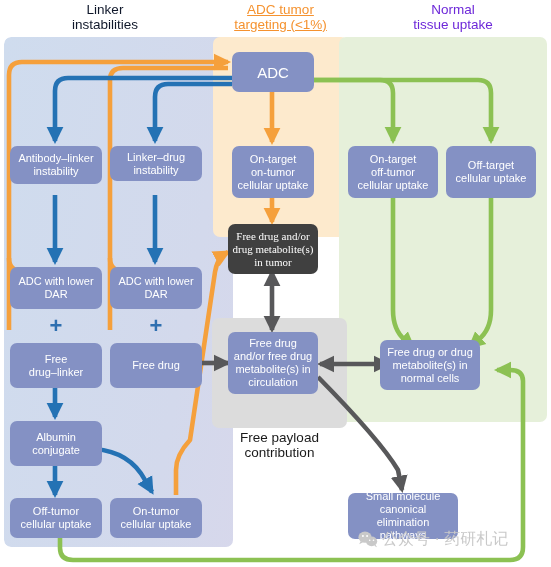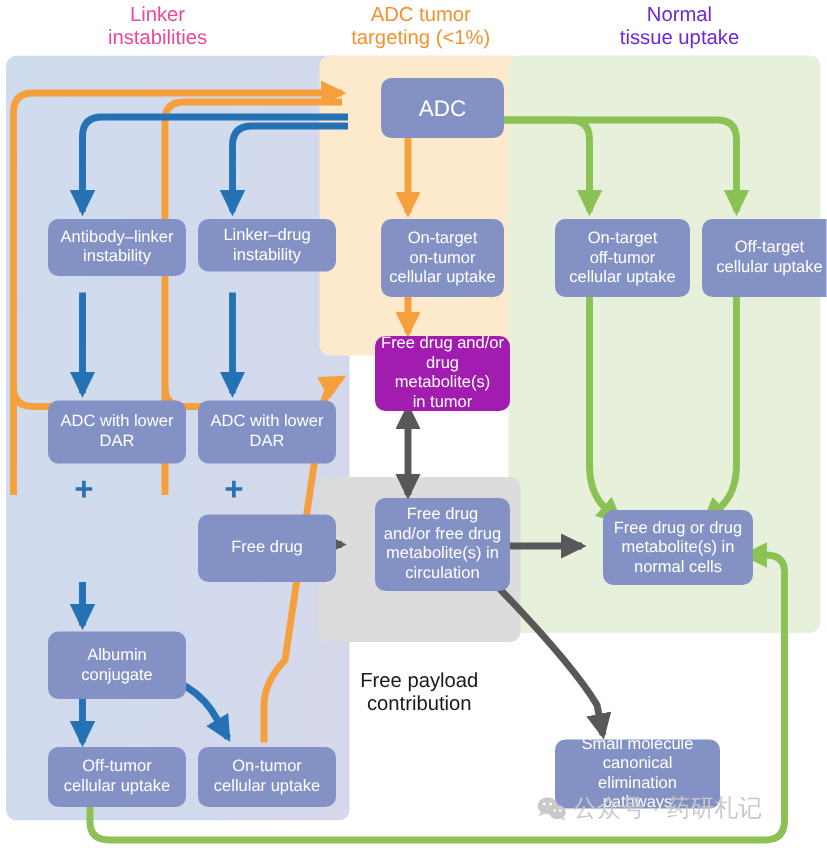--- a/index.html
+++ b/index.html
@@ -29,35 +29,35 @@
   #panel-payload{
     left:212px;top:318px;width:135px;height:110px;
     background:#dcdcdc;
   }
 
   
   .col-header{
     position:absolute;text-align:center;font-size:13.5px;line-height:15px;
     font-weight:400;
   }
-  #hdr-linker{left:30px;top:2px;width:150px;color:#ec4899;}
-  #hdr-tumor{left:198px;top:2px;width:165px;color:#f5922f;}
+  #hdr-linker{left:30px;top:2px;width:150px;color:#0f172a;}
+  #hdr-tumor{left:198px;top:2px;width:165px;color:#f5922f;text-decoration:underline;}
   #hdr-normal{left:378px;top:2px;width:150px;color:#6d28d9;}
 
   
   #arrows{position:absolute;left:0;top:0;width:551px;height:567px;}
 
   
   .node{
     position:absolute;box-sizing:border-box;
     background:#8491c4;color:#ffffff;border-radius:7px;
     display:flex;align-items:center;justify-content:center;text-align:center;
-    font-size:11px;line-height:13px;padding:3px 4px;margin-left:22px;
+    font-size:11px;line-height:13px;padding:3px 4px;
   }
-  .node.teal{background:#a21caf;}
+  .node.teal{background:#404040;font-family:Liberation Serif, serif;}
   .node.big{font-size:15px;}
 
   .plus{
     position:absolute;color:#2e6fb0;font-size:22px;font-weight:bold;
     text-align:center;line-height:1;
   }
 
   .free-label{
     position:absolute;text-align:center;color:#1a1a1a;
     font-size:13.5px;line-height:15px;
@@ -144,41 +144,42 @@
 
   <div class="node" style="left:10px;top:146px;width:92px;height:38px;">Antibody–linker<br>instability</div>
   <div class="node" style="left:110px;top:146px;width:92px;height:35px;">Linker–drug<br>instability</div>
 
   <div class="node" style="left:10px;top:267px;width:92px;height:42px;">ADC with lower<br>DAR</div>
   <div class="node" style="left:110px;top:267px;width:92px;height:42px;">ADC with lower<br>DAR</div>
 
   <div class="plus" style="left:10px;top:315px;width:92px;">+</div>
   <div class="plus" style="left:110px;top:315px;width:92px;">+</div>
 
+  <div class="node" style="left:10px;top:343px;width:92px;height:45px;">Free<br>drug–linker</div>
   <div class="node" style="left:110px;top:343px;width:92px;height:45px;">Free drug</div>
 
   <div class="node" style="left:10px;top:421px;width:92px;height:45px;">Albumin<br>conjugate</div>
 
   <div class="node" style="left:10px;top:498px;width:92px;height:40px;">Off-tumor<br>cellular uptake</div>
   <div class="node" style="left:110px;top:498px;width:92px;height:40px;">On-tumor<br>cellular uptake</div>
 
   <div class="node" style="left:232px;top:146px;width:82px;height:52px;">On-target<br>on-tumor<br>cellular uptake</div>
 
   <div class="node teal" style="left:228px;top:224px;width:90px;height:50px;">Free drug and/or<br>drug metabolite(s)<br>in tumor</div>
 
   <div class="node" style="left:228px;top:332px;width:90px;height:62px;">Free drug<br>and/or free drug<br>metabolite(s) in<br>circulation</div>
 
   <div class="node" style="left:348px;top:146px;width:90px;height:52px;">On-target<br>off-tumor<br>cellular uptake</div>
   <div class="node" style="left:446px;top:146px;width:90px;height:52px;">Off-target<br>cellular uptake</div>
 
   <div class="node" style="left:380px;top:340px;width:100px;height:50px;">Free drug or drug<br>metabolite(s) in<br>normal cells</div>
 
   <div class="node" style="left:348px;top:493px;width:110px;height:46px;">Small molecule<br>canonical elimination<br>pathways</div>
 
-  <div class="free-label" style="left:212px;top:446px;width:135px;">Free payload<br>contribution</div>
+  <div class="free-label" style="left:212px;top:430px;width:135px;">Free payload<br>contribution</div>
 
   <div id="watermark">
     <svg width="20" height="17" viewBox="0 0 20 17">
       <ellipse cx="7" cy="6.2" rx="6.6" ry="5.6" fill="#c9c9c9"></ellipse>
       <path d="M2.6,10.2 L1.2,13.2 L4.6,11.6 Z" fill="#c9c9c9"></path>
       <ellipse cx="13.6" cy="10.4" rx="5.6" ry="4.8" fill="#c9c9c9"></ellipse>
       <path d="M17.6,13.8 L19,16.2 L16.2,14.8 Z" fill="#c9c9c9"></path>
       <circle cx="4.9" cy="5" r="0.95" fill="#ffffff"></circle>
       <circle cx="9.1" cy="5" r="0.95" fill="#ffffff"></circle>
       <circle cx="11.7" cy="9.3" r="0.8" fill="#ffffff"></circle>

